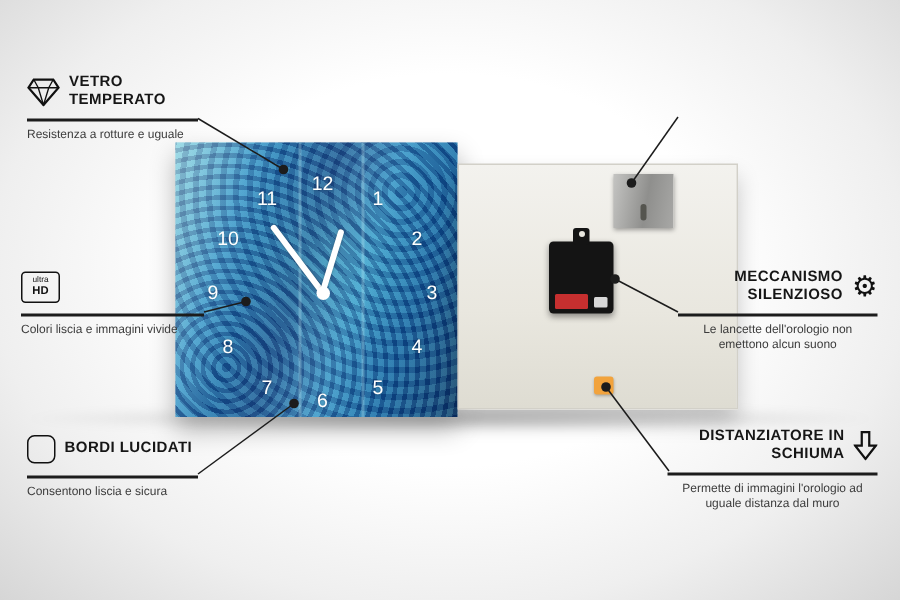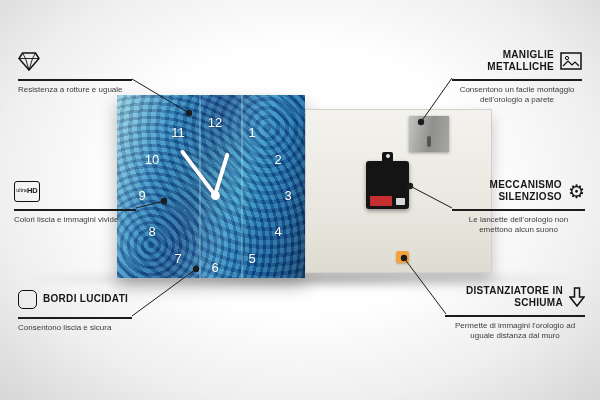--- a/index.html
+++ b/index.html
@@ -58,21 +58,21 @@
   .callout{position:absolute;z-index:3;color:#161616;}
   .co-head{display:flex;align-items:center;gap:6px;min-height:30px;padding-bottom:3px;
     border-bottom:2px solid #1c1c1c;}
   .co-right .co-head{flex-direction:row-reverse;}
   .co-title{flex:1;font-size:10px;font-weight:bold;letter-spacing:0.3px;line-height:1.25;text-transform:uppercase;}
   .co-right .co-title{text-align:right;}
   .co-sub{margin-top:4px;font-size:8px;line-height:1.3;color:#3c3c3c;}
   .co-right .co-sub{text-align:center;}
   .co-icon{flex:0 0 auto;display:flex;align-items:center;justify-content:center;}
   .gear{font-size:19px;line-height:1;color:#111;}
-  .hd-box{flex-direction:row;width:24px;height:19px;border:1.5px solid #111;border-radius:3px;}
+  .hd-box{flex-direction:column;width:24px;height:19px;border:1.5px solid #111;border-radius:3px;}
   .hd-top{font-size:5.5px;line-height:1;color:#111;}
   .hd-bottom{font-size:7.5px;font-weight:bold;line-height:1;color:#111;}
   .sq-icon{width:17px;height:17px;border:1.6px solid #111;border-radius:5px;}
 </style>
 </head>
 <body>
 
 <div class="stage">
 
   <div class="ground-shadow"></div>
@@ -130,20 +130,21 @@
   </svg>
 
   <div class="callout co-left" style="left:18px;top:46px;width:114px;">
     <div class="co-head">
       <span class="co-icon">
         <svg width="22" height="19" viewBox="0 0 22 19">
           <path d="M4.5 1h13l3.5 5.5L11 18 1 6.5z" fill="none" stroke="#111" stroke-width="1.5"></path>
           <path d="M1 6.5h20M7.5 6.5L11 18M14.5 6.5L11 18M4.5 1l3 5.5M17.5 1l-3 5.5" fill="none" stroke="#111" stroke-width="0.9"></path>
         </svg>
       </span>
+      <span class="co-title">VETRO TEMPERATO</span>
     </div>
     <div class="co-sub">Resistenza a rotture e uguale</div>
   </div>
 
   <div class="callout co-left" style="left:14px;top:176px;width:122px;">
     <div class="co-head">
       <span class="co-icon hd-box">
         <span class="hd-top">ultra</span>
         <span class="hd-bottom">HD</span>
       </span>
@@ -152,33 +153,20 @@
   </div>
 
   <div class="callout co-left" style="left:18px;top:284px;width:114px;">
     <div class="co-head">
       <span class="co-icon sq-icon"></span>
       <span class="co-title">BORDI LUCIDATI</span>
     </div>
     <div class="co-sub">Consentono liscia e sicura</div>
   </div>
 
-  <div class="callout co-right" style="left:452px;top:46px;width:130px;">
-    <div class="co-head">
-      <span class="co-icon">
-        <svg width="22" height="18" viewBox="0 0 22 18">
-          <rect x="1" y="1" width="20" height="16" fill="none" stroke="#111" stroke-width="1.5"></rect>
-          <circle cx="7" cy="6" r="1.6" fill="none" stroke="#111" stroke-width="1"></circle>
-          <path d="M3 14l5-5 4 4 3-3 4 4" fill="none" stroke="#111" stroke-width="1.2"></path>
-        </svg>
-      </span>
-      <span class="co-title">MANIGLIE METALLICHE</span>
-    </div>
-    <div class="co-sub">Consentono un facile montaggio dell'orologio a parete</div>
-  </div>
 
   <div class="callout co-right" style="left:452px;top:176px;width:133px;">
     <div class="co-head">
       <span class="co-icon gear">⚙</span>
       <span class="co-title">MECCANISMO SILENZIOSO</span>
     </div>
     <div class="co-sub">Le lancette dell'orologio non emettono alcun suono</div>
   </div>
 
   <div class="callout co-right" style="left:445px;top:282px;width:140px;">

